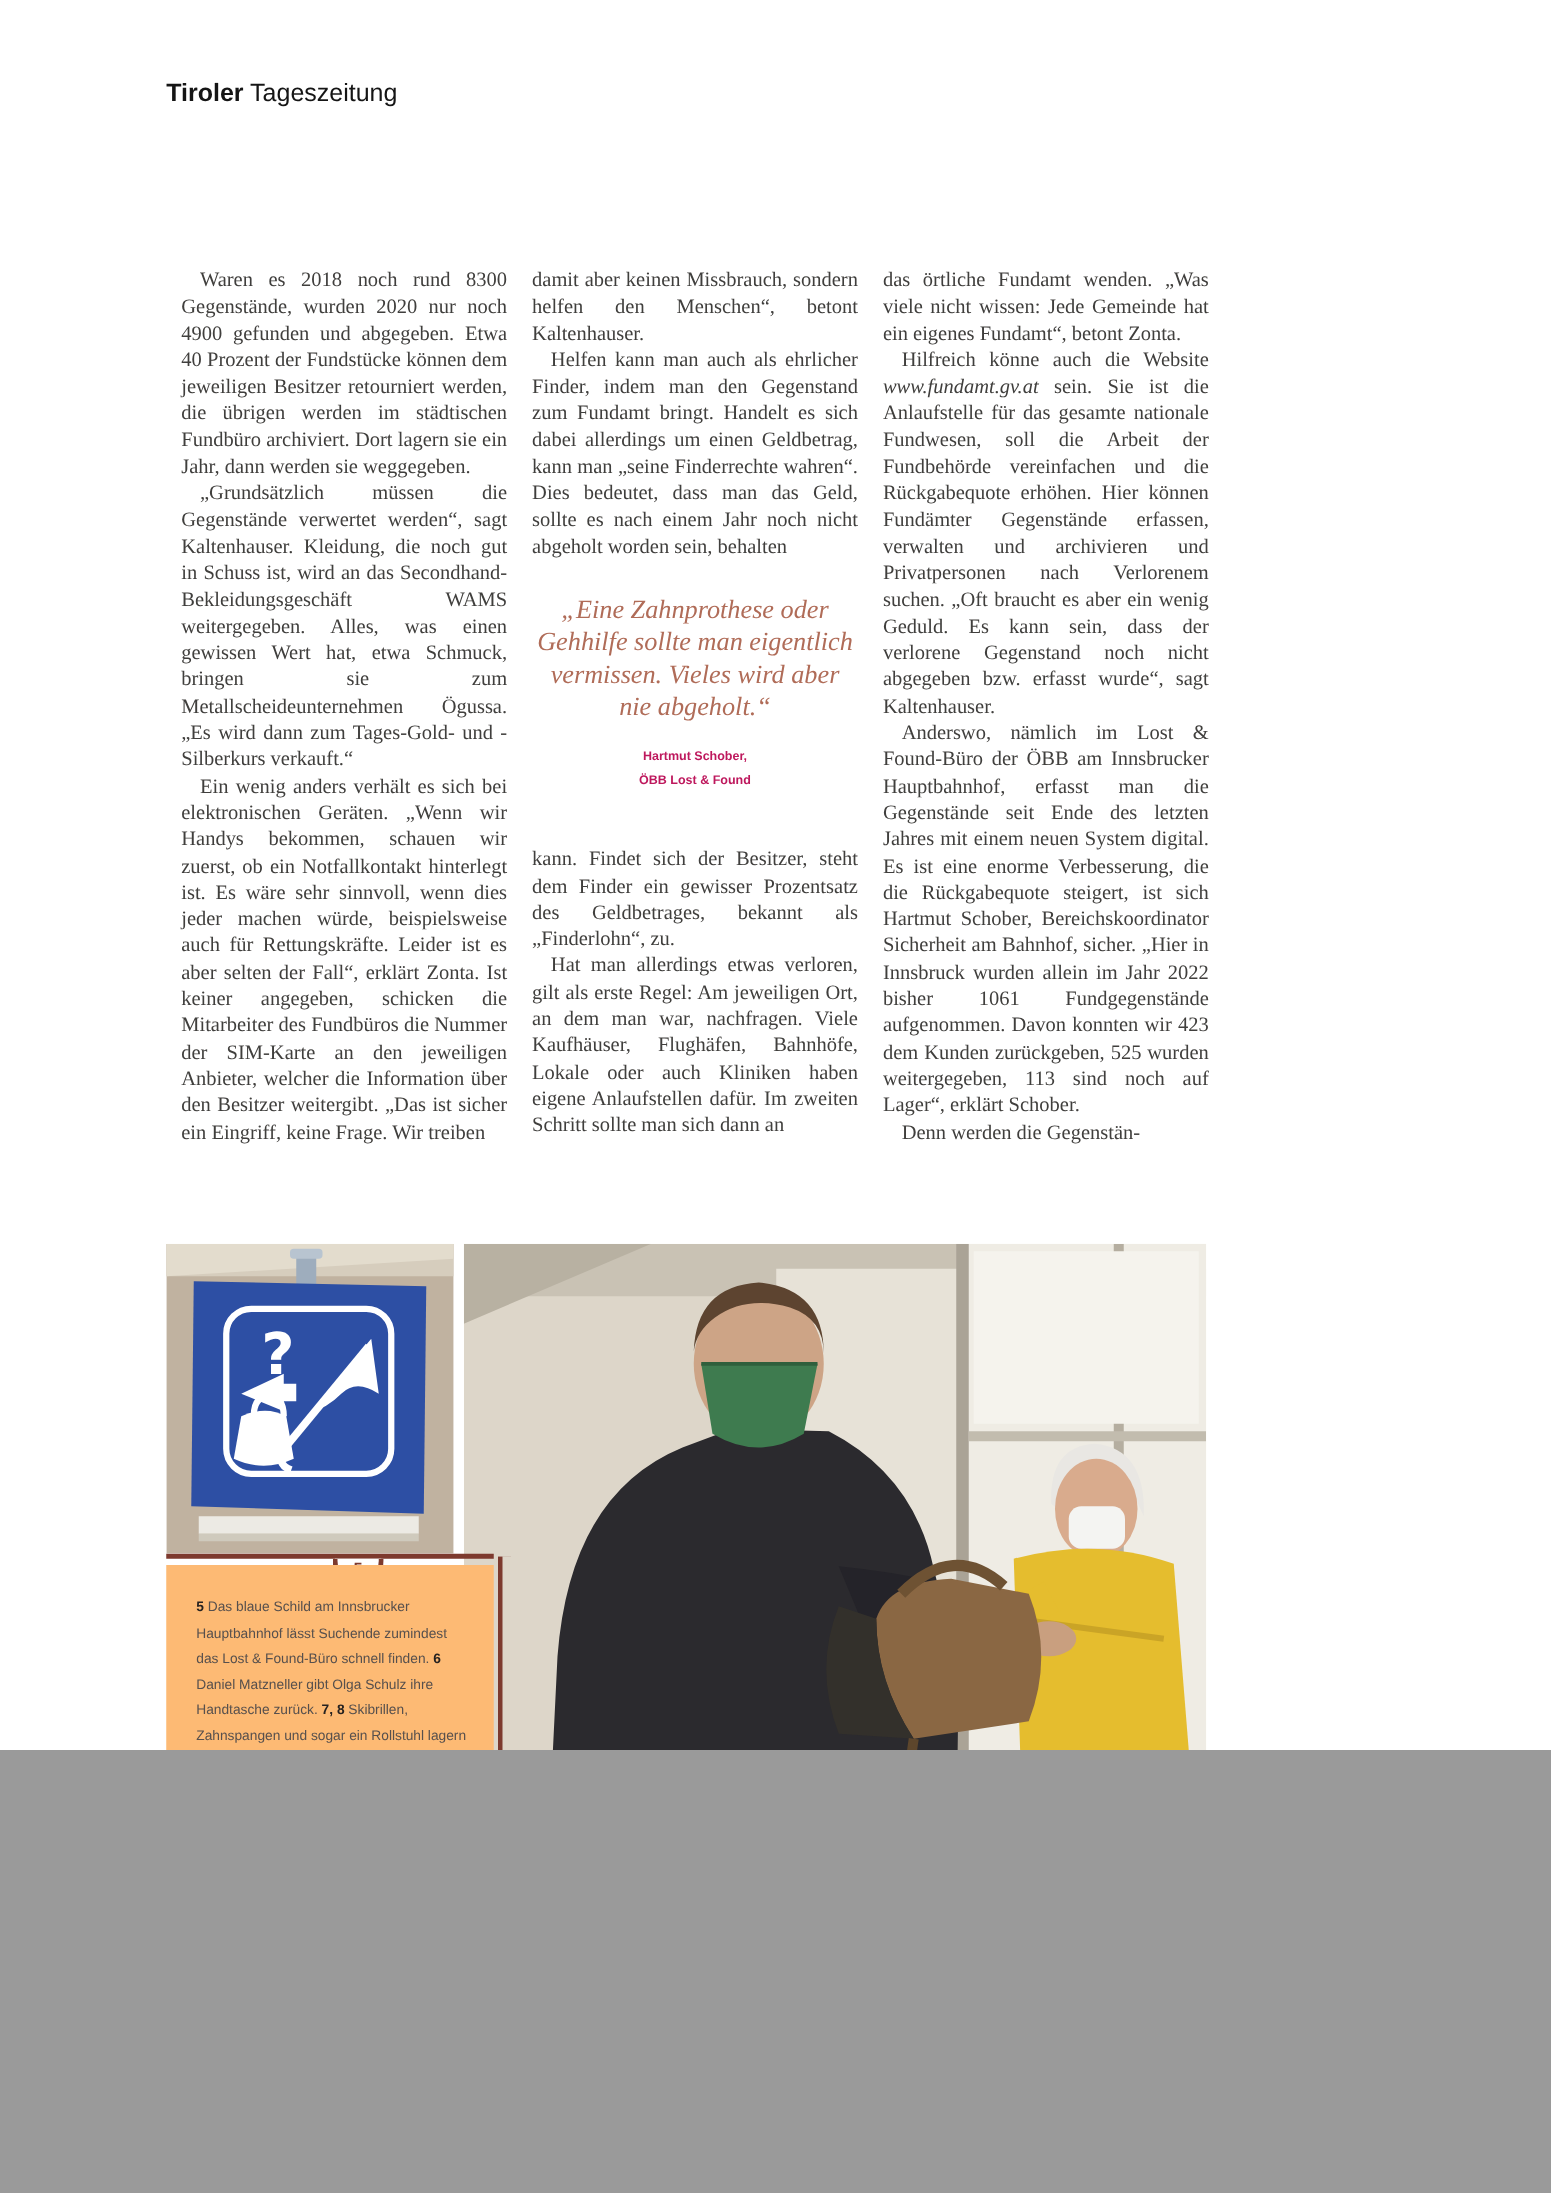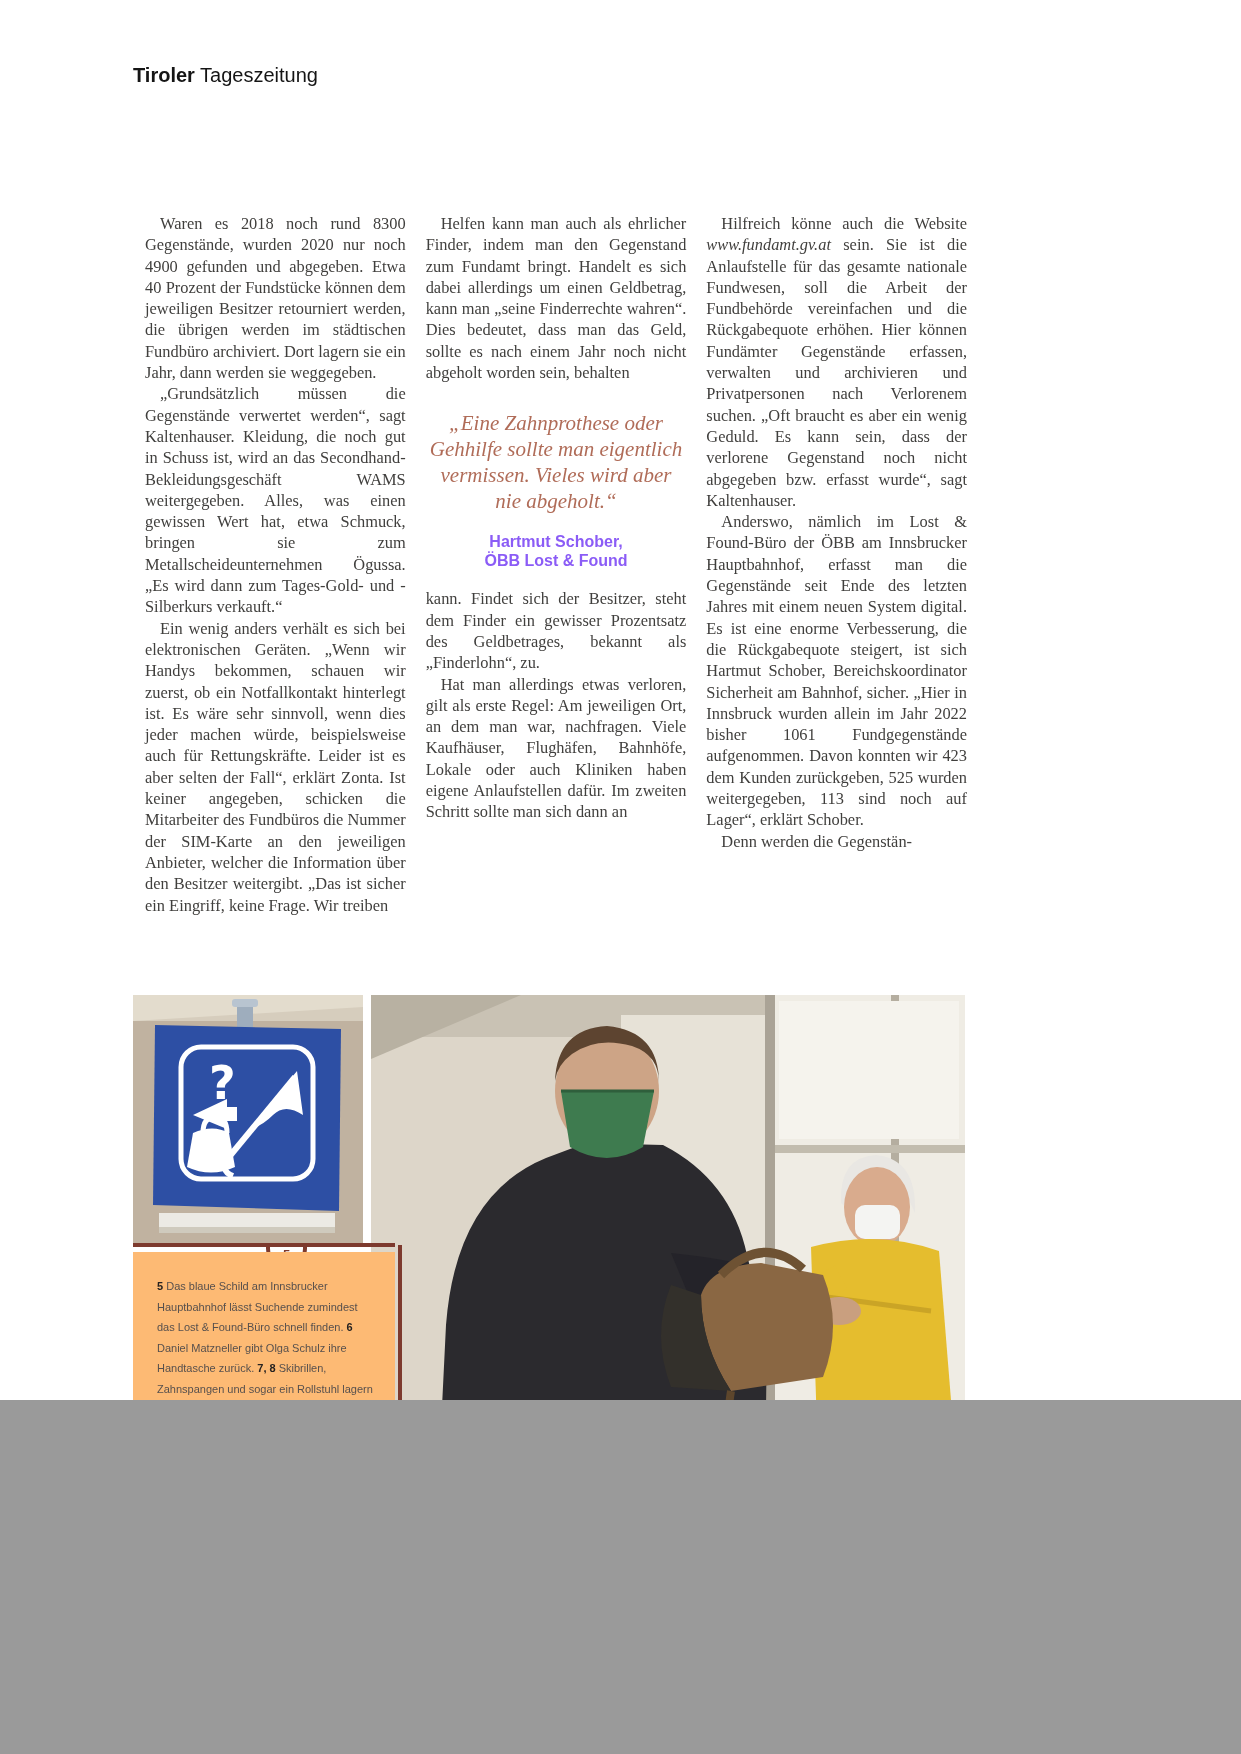--- a/index.html
+++ b/index.html
@@ -15,22 +15,22 @@
   .columns{position:absolute;left:145px;top:213px;width:822px;display:flex;gap:20px;}
   .col{width:261px;text-align:justify;font-size:16.4px;line-height:21.3px;color:#403f3d;
        hyphens:auto;-webkit-hyphens:auto;}
   .col p{margin:0;}
   .col p.indent{text-indent:15px;}
   .link-italic{font-style:italic;}
 
   
   .pullquote{margin:27px 2px 0 2px;text-align:center;font-style:italic;
              font-size:21px;line-height:26px;color:#b06c58;}
-  .pq-attr{margin:18px 0 18px 0;text-align:center;font-family:"Liberation Sans",sans-serif;
-           font-weight:bold;font-size:16px;line-height:19px;color:#8b5cf6;}
+  .pq-attr{margin:18px 0 42px 0;text-align:center;font-family:"Liberation Sans",sans-serif;
+           font-weight:bold;font-size:10px;line-height:19px;color:#be185d;}
 
   
   .photo-left{position:absolute;left:133px;top:995px;width:230px;height:248px;overflow:hidden;}
   .photo-main{position:absolute;left:371px;top:995px;width:594px;height:637px;overflow:hidden;}
   .photo-left svg,.photo-main svg{display:block;width:100%;height:100%;}
 
   .rule-left{position:absolute;left:133px;top:1243px;width:262px;height:4px;background:#7d3a2e;}
   .frame-main{position:absolute;left:398px;top:1245px;width:563px;height:387px;
               border-left:4px solid #7d3a2e;border-bottom:4px solid #7d3a2e;
               border-bottom-left-radius:18px;pointer-events:none;}
@@ -61,30 +61,32 @@
 
   <div class="masthead"><span class="bold">Tiroler</span><span> Tageszeitung</span></div>
 
   <div class="columns">
     <div class="col">
       <p class="indent">Waren es 2018 noch rund 8300 Gegenstände, wurden 2020 nur noch 4900 gefunden und abgegeben. Etwa 40 Prozent der Fundstücke können dem jeweiligen Besitzer retourniert werden, die übrigen werden im städtischen Fundbüro archiviert. Dort lagern sie ein Jahr, dann werden sie weggegeben.</p>
       <p class="indent">„Grundsätzlich müssen die Gegenstände verwertet werden“, sagt Kaltenhauser. Kleidung, die noch gut in Schuss ist, wird an das Secondhand-Bekleidungsgeschäft WAMS weitergegeben. Alles, was einen gewissen Wert hat, etwa Schmuck, bringen sie zum Metallscheideunternehmen Ögussa. „Es wird dann zum Tages-Gold- und -Silberkurs verkauft.“</p>
       <p class="indent">Ein wenig anders verhält es sich bei elektronischen Geräten. „Wenn wir Handys bekommen, schauen wir zuerst, ob ein Notfallkontakt hinterlegt ist. Es wäre sehr sinnvoll, wenn dies jeder machen würde, beispielsweise auch für Rettungskräfte. Leider ist es aber selten der Fall“, erklärt Zonta. Ist keiner angegeben, schicken die Mitarbeiter des Fundbüros die Nummer der SIM-Karte an den jeweiligen Anbieter, welcher die Information über den Besitzer weitergibt. „Das ist sicher ein Eingriff, keine Frage. Wir treiben</p>
     </div>
     <div class="col">
+      <p>damit aber keinen Missbrauch, sondern helfen den Menschen“, betont Kaltenhauser.</p>
       <p class="indent">Helfen kann man auch als ehrlicher Finder, indem man den Gegenstand zum Fundamt bringt. Handelt es sich dabei allerdings um einen Geldbetrag, kann man „seine Finderrechte wahren“. Dies bedeutet, dass man das Geld, sollte es nach einem Jahr noch nicht abgeholt worden sein, behalten</p>
       <div class="pullquote">„Eine Zahnprothese oder Gehhilfe sollte man eigentlich vermissen. Vieles wird aber nie abgeholt.“</div>
       <div class="pq-attr">
         <div>Hartmut Schober,</div>
         <div>ÖBB Lost &amp; Found</div>
       </div>
       <p>kann. Findet sich der Besitzer, steht dem Finder ein gewisser Prozentsatz des Geldbetrages, bekannt als „Finderlohn“, zu.</p>
       <p class="indent">Hat man allerdings etwas verloren, gilt als erste Regel: Am jeweiligen Ort, an dem man war, nachfragen. Viele Kaufhäuser, Flughäfen, Bahnhöfe, Lokale oder auch Kliniken haben eigene Anlaufstellen dafür. Im zweiten Schritt sollte man sich dann an</p>
     </div>
     <div class="col">
+      <p>das örtliche Fundamt wenden. „Was viele nicht wissen: Jede Gemeinde hat ein eigenes Fundamt“, betont Zonta.</p>
       <p class="indent"><span>Hilfreich könne auch die Website </span><span class="link-italic">www.fundamt.gv.at</span><span> sein. Sie ist die Anlaufstelle für das gesamte nationale Fundwesen, soll die Arbeit der Fundbehörde vereinfachen und die Rückgabequote erhöhen. Hier können Fundämter Gegenstände erfassen, verwalten und archivieren und Privatpersonen nach Verlorenem suchen. „Oft braucht es aber ein wenig Geduld. Es kann sein, dass der verlorene Gegenstand noch nicht abgegeben bzw. erfasst wurde“, sagt Kaltenhauser.</span></p>
       <p class="indent">Anderswo, nämlich im Lost &amp; Found-Büro der ÖBB am Innsbrucker Hauptbahnhof, erfasst man die Gegenstände seit Ende des letzten Jahres mit einem neuen System digital. Es ist eine enorme Verbesserung, die die Rückgabequote steigert, ist sich Hartmut Schober, Bereichskoordinator Sicherheit am Bahnhof, sicher. „Hier in Innsbruck wurden allein im Jahr 2022 bisher 1061 Fundgegenstände aufgenommen. Davon konnten wir 423 dem Kunden zurückgeben, 525 wurden weitergegeben, 113 sind noch auf Lager“, erklärt Schober.</p>
       <p class="indent">Denn werden die Gegenstän-</p>
     </div>
   </div>
 
   <div class="photo-left">
     <svg viewBox="0 0 230 248" preserveAspectRatio="none">
       <rect width="230" height="248" fill="#c0b2a0"></rect>
       <rect x="0" y="0" width="230" height="26" fill="#d6cdbd"></rect>

